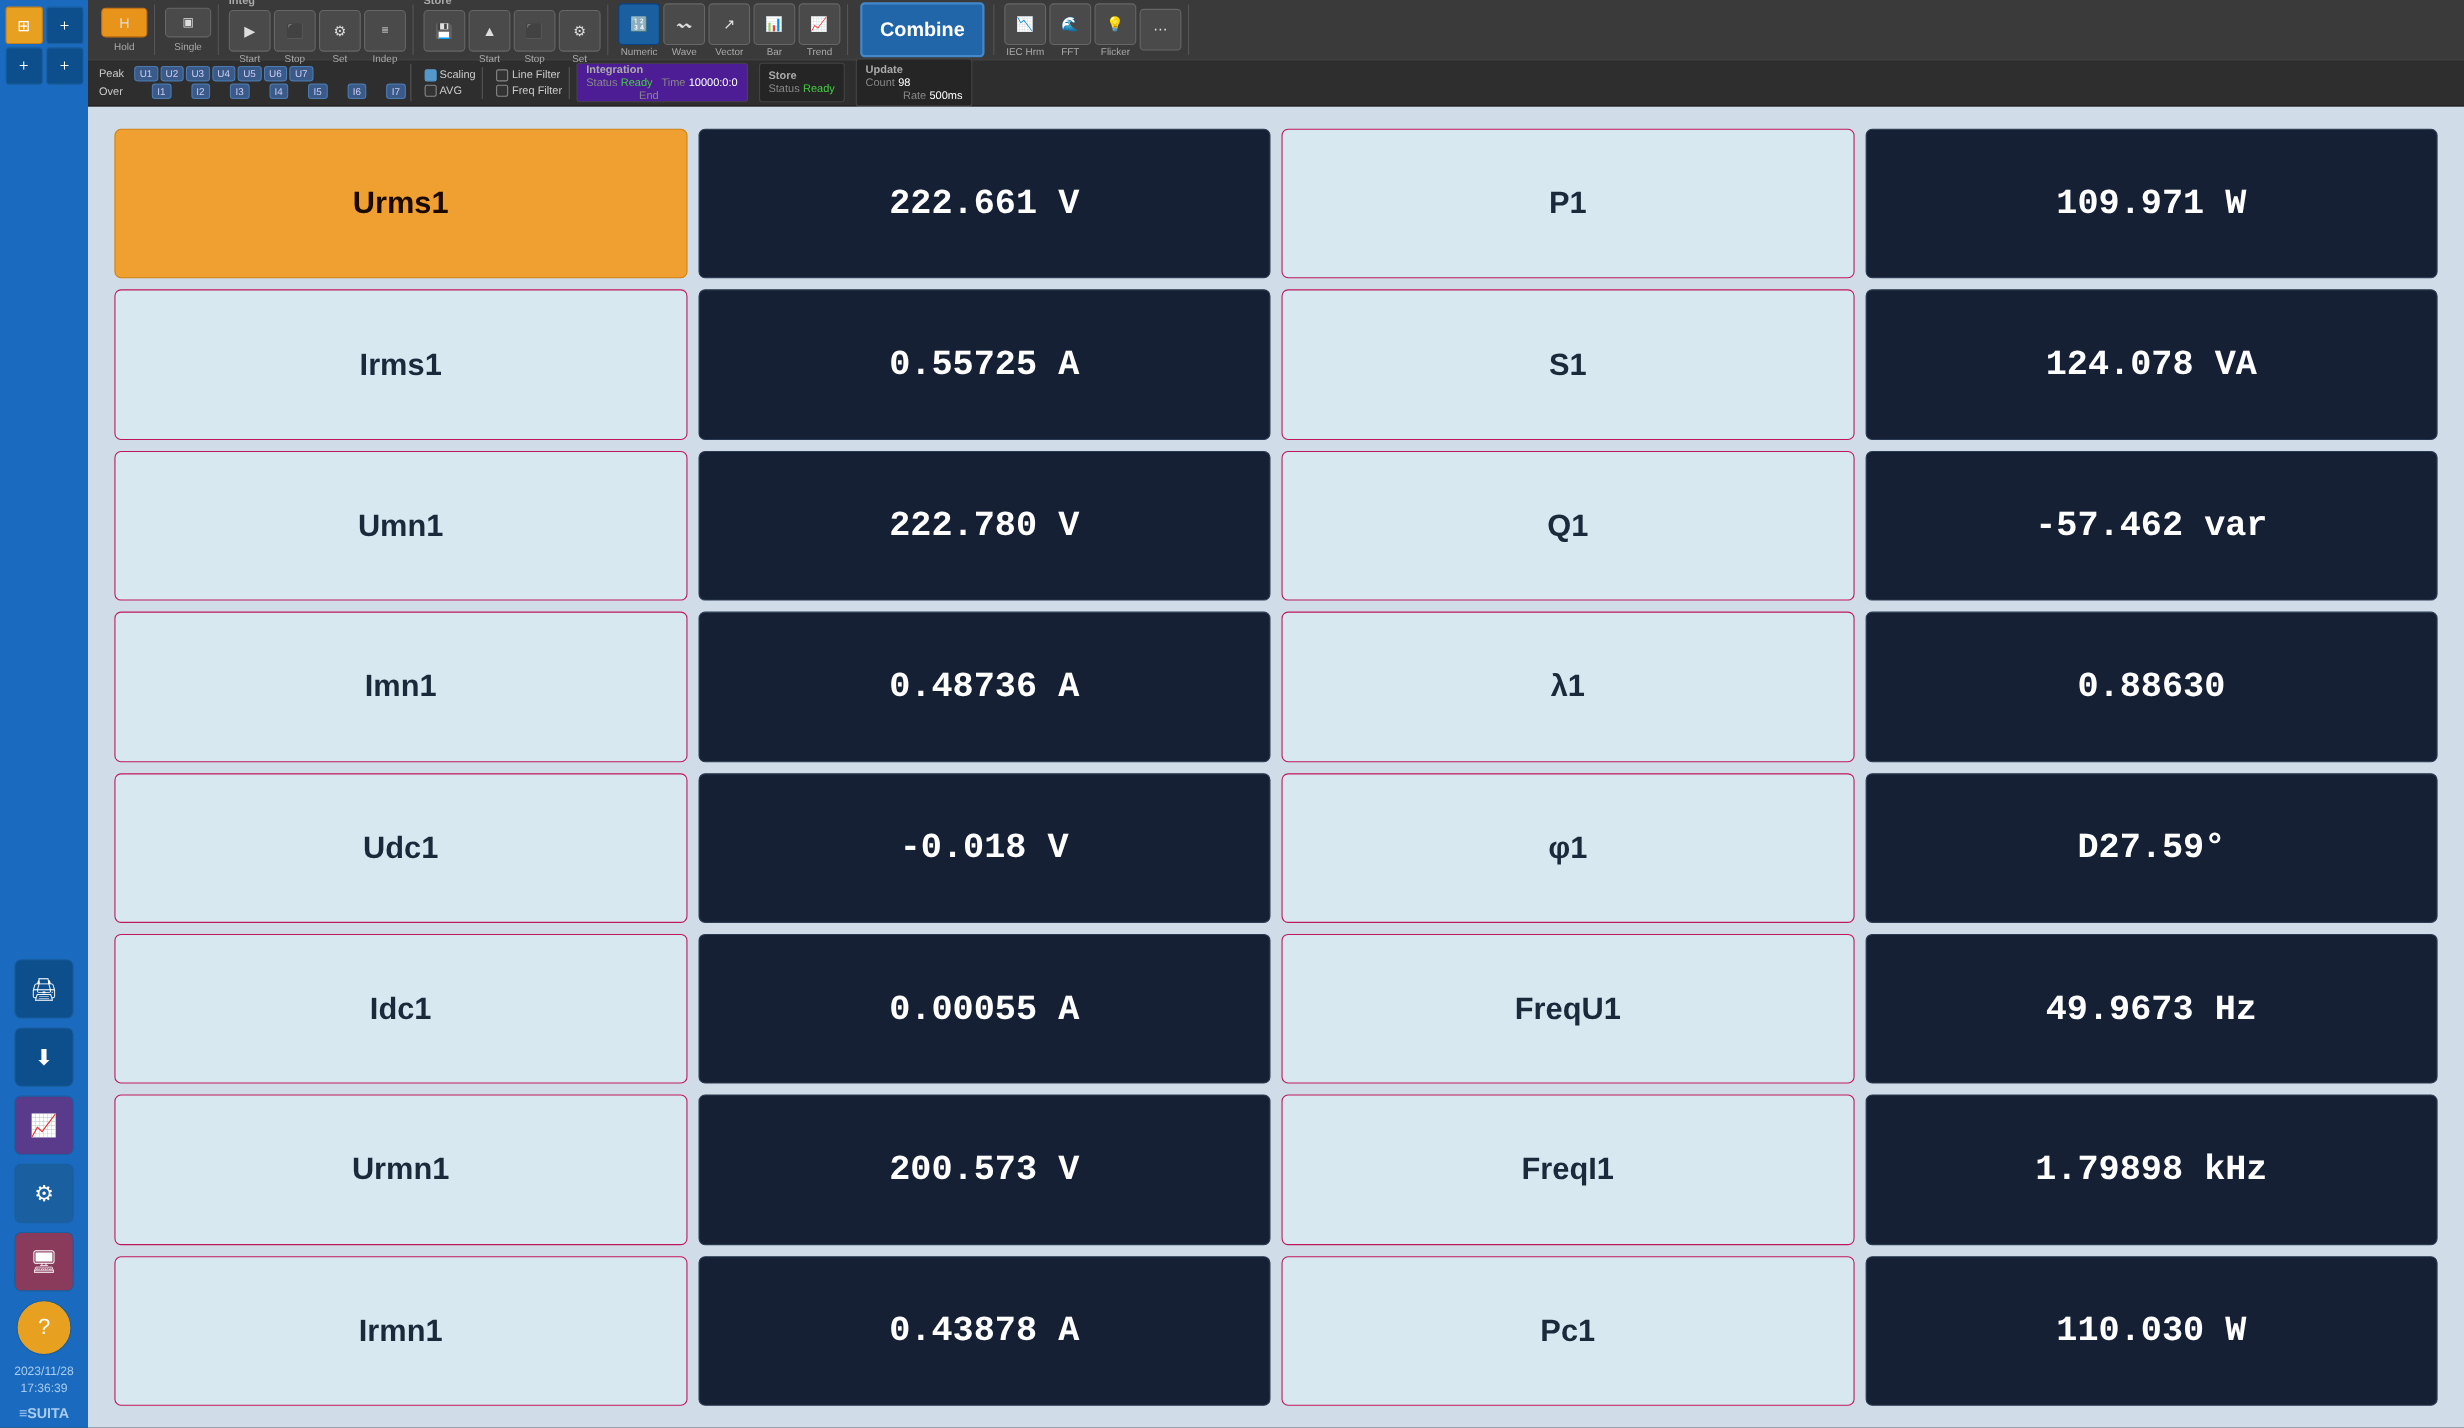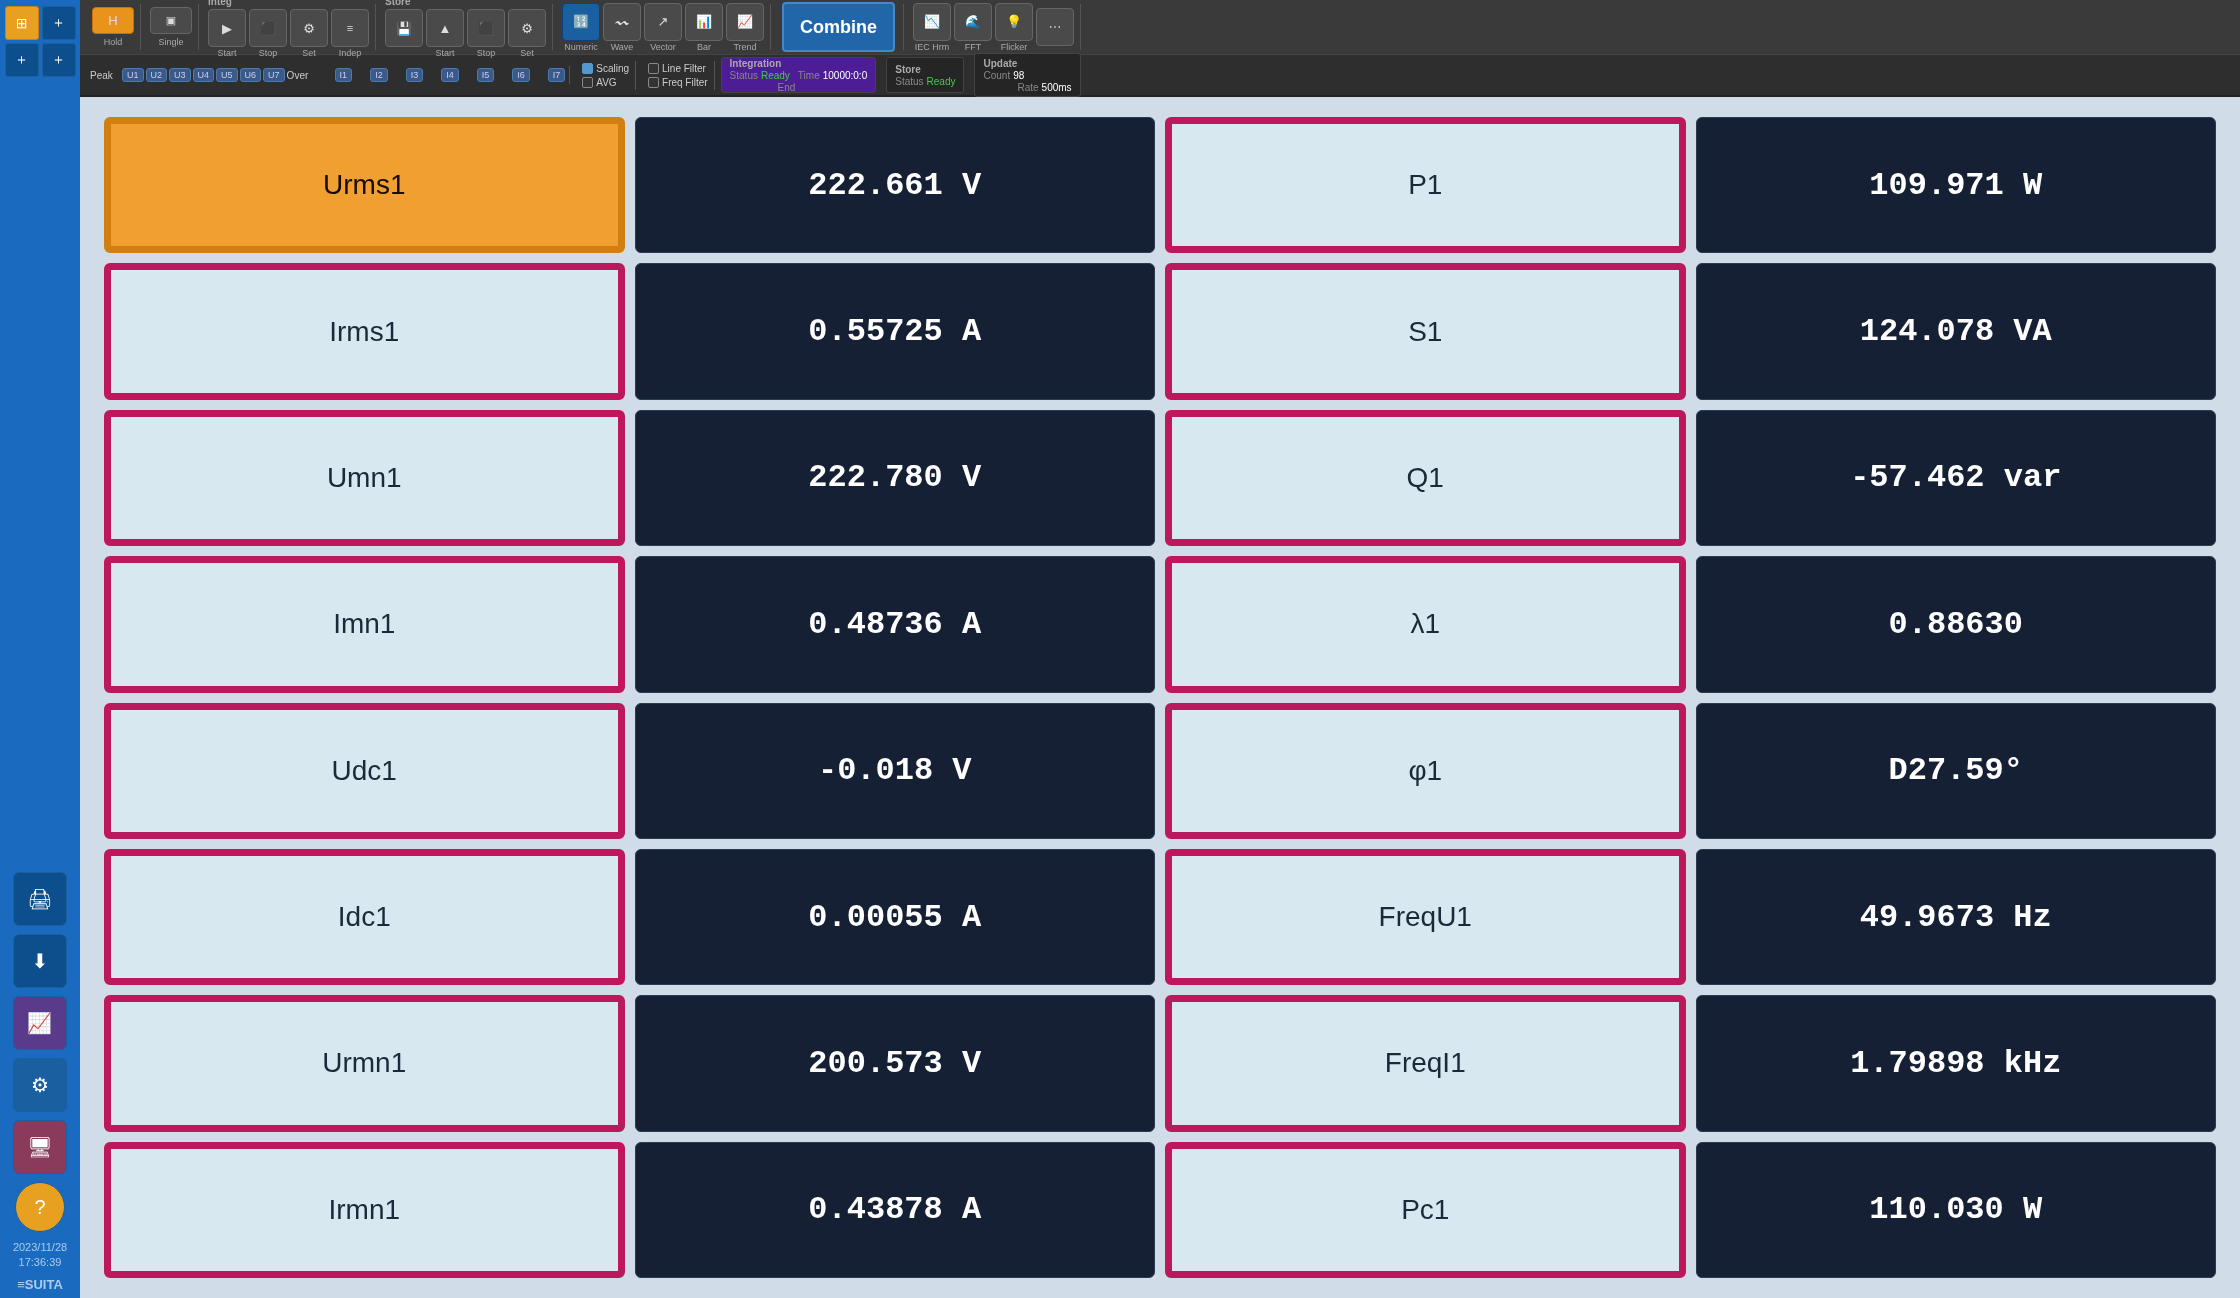--- a/index.html
+++ b/index.html
@@ -135,27 +135,27 @@
     
     .data-panel {
       flex: 1;
       background: #d0dce8;
       padding: 20px 24px;
       overflow: hidden;
     }
 
     .data-label {
       background: #d8e8f0;
-      border: 7px solid #be185d;
+      border: 1px solid #be185d;
       border-radius: 6px;
       display: flex;
       align-items: center;
       justify-content: center;
       font-size: 28px;
-      font-weight: normal;
+      font-weight: bold;
       color: #1a2a3a;
     }
 
     .data-label.highlighted {
       background: #f0a030;
       border-color: #d08010;
       color: #1a0a00;
     }
 
     .data-value {
@@ -395,21 +395,21 @@
           </div>
           <div style="display:flex;flex-direction:column;align-items:center;gap:1px;">
             <div class="tb-small">⋯</div>
             <div class="tb-label"></div>
           </div>
         </div>
       </div>
 
       <div style="display:flex;align-items:center;height:40px;background:#2e2e2e;padding:0 6px;gap:6px;">
 
-        <div style="display:flex;flex-direction:row;gap:2px;padding:2px 4px;border-right:1px solid #555;">
+        <div style="display:flex;flex-direction:column;gap:2px;padding:2px 4px;border-right:1px solid #555;">
           <div style="display:flex;gap:2px;align-items:center;">
             <span style="color:#ccc;font-size:10px;min-width:30px;">Peak</span>
             <div class="peak-btn">U1</div>
             <div class="peak-btn">U2</div>
             <div class="peak-btn">U3</div>
             <div class="peak-btn">U4</div>
             <div class="peak-btn">U5</div>
             <div class="peak-btn">U6</div>
             <div class="peak-btn">U7</div>
           </div>

